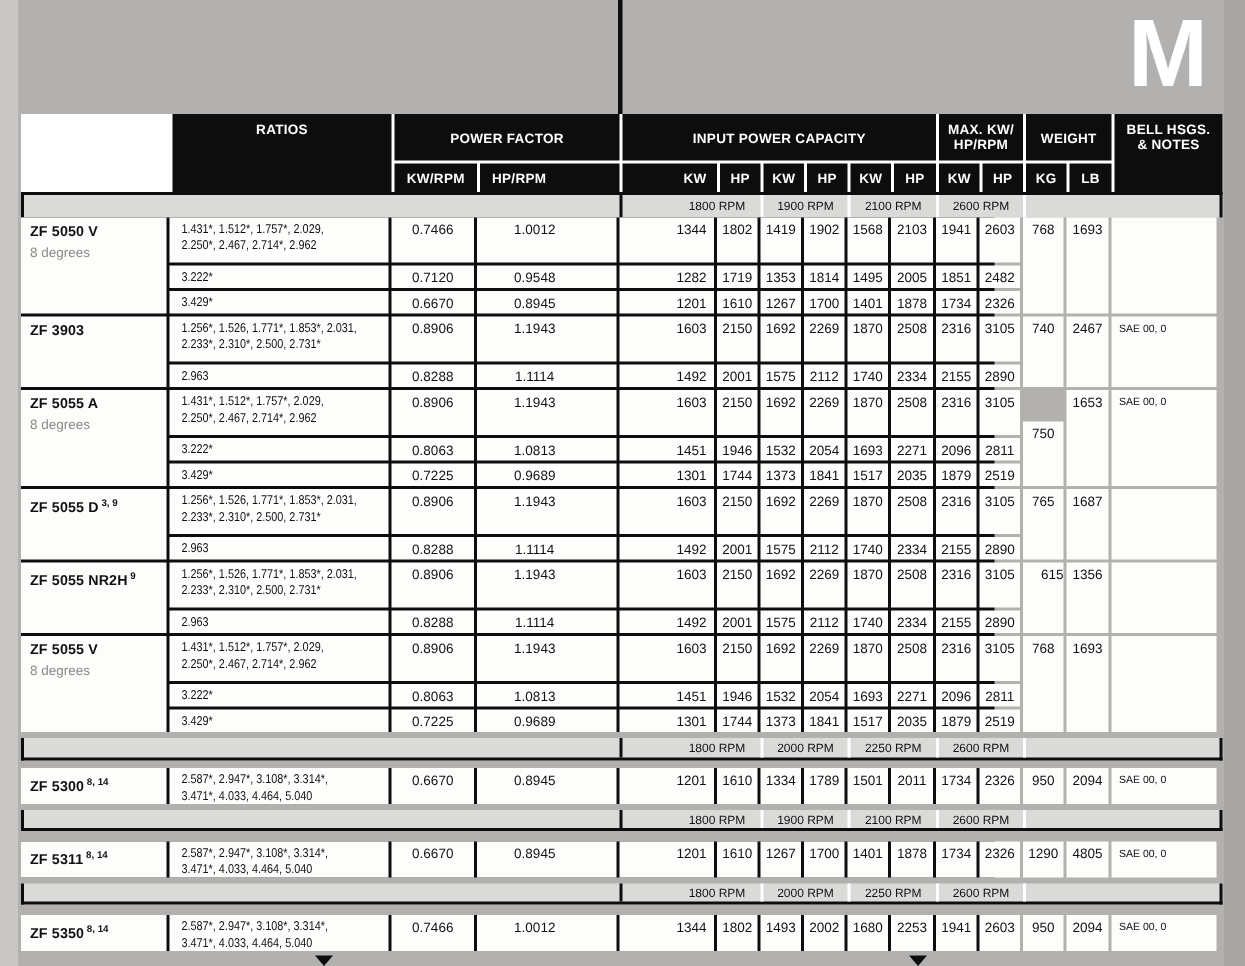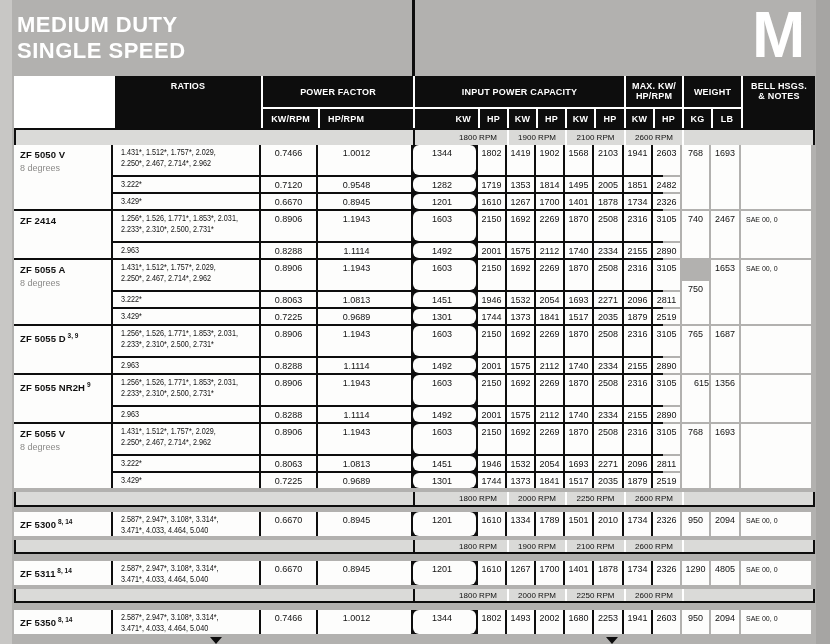--- a/index.html
+++ b/index.html
@@ -44,40 +44,36 @@
   #tbl-zf5350{top:610px;}
   .cell{background:#fdfdfc;overflow:hidden;}
   .product{padding:4px 2px 0 6px;font-size:9.5px;line-height:11px;}
   .pname{font-weight:bold;letter-spacing:.1px;}
   .pref{font-size:6.5px;font-weight:bold;}
   .psub{color:#8b8a88;font-size:9px;margin-top:3px;}
   .ratios{padding:2px 0 0 8px;font-size:8.5px;line-height:10.5px;}
   .rl{transform:scaleX(.85);transform-origin:0 50%;white-space:nowrap;}
   .num{font-size:9px;padding-top:3px;}
   .ctr{text-align:center;}
-  .rt{text-align:center;padding-right:5px;border-radius:6px;}
+  .rt{text-align:right;padding-right:5px;}
   .hpr{text-align:center;padding-right:16px;}
   .note{font-size:7px;padding:5px 0 0 5px;}
 
   .tri{position:absolute;top:637px;width:0;height:0;border-left:6px solid transparent;
        border-right:6px solid transparent;border-top:7px solid #0d0d0d;}
   .tri1{left:210px;} .tri2{left:606px;}
 </style>
 </head>
 <body>
 
 <div class="page">
   <div class="left-strip"></div>
   <div class="right-strip"></div>
   <div class="top-divider"></div>
 
-  <div class="title">
-    <div>MEDIUM DUTY</div>
-    <div>SINGLE SPEED</div>
-  </div>
   <div class="corner-m">M</div>
 
   <div class="header-grid">
     <div class="hcell tc" style="grid-column:2;grid-row:1/3">RATIOS</div>
     <div class="hcell" style="grid-column:3/5;grid-row:1">POWER FACTOR</div>
     <div class="hcell" style="grid-column:3;grid-row:2">KW/RPM</div>
     <div class="hcell hleft" style="grid-column:4;grid-row:2">HP/RPM</div>
     <div class="hcell" style="grid-column:5/11;grid-row:1">INPUT POWER CAPACITY</div>
     <div class="hcell hright" style="grid-column:5;grid-row:2">KW</div>
     <div class="hcell" style="grid-column:6;grid-row:2">HP</div>
@@ -146,21 +142,21 @@
       <div class="cell num ctr">0.6670</div>
       <div class="cell num hpr">0.8945</div>
       <div class="cell num rt">1201</div>
       <div class="cell num ctr">1610</div>
       <div class="cell num ctr">1267</div>
       <div class="cell num ctr">1700</div>
       <div class="cell num ctr">1401</div>
       <div class="cell num ctr">1878</div>
       <div class="cell num ctr">1734</div>
       <div class="cell num ctr">2326</div>
-      <div class="cell product" style="grid-row: span 2;"><span class="pname">ZF 2414</span></div>
+      <div class="cell product" style="grid-row: span 2;"><span class="pname">ZF 3903</span></div>
       <div class="cell ratios">
         <div class="rl">1.256*, 1.526, 1.771*, 1.853*, 2.031,</div>
         <div class="rl">2.233*, 2.310*, 2.500, 2.731*</div>
       </div>
       <div class="cell num ctr">0.8906</div>
       <div class="cell num hpr">1.1943</div>
       <div class="cell num rt">1603</div>
       <div class="cell num ctr">2150</div>
       <div class="cell num ctr">1692</div>
       <div class="cell num ctr">2269</div>
@@ -349,21 +345,21 @@
         <div class="rl">2.587*, 2.947*, 3.108*, 3.314*,</div>
         <div class="rl">3.471*, 4.033, 4.464, 5.040</div>
       </div>
       <div class="cell num ctr">0.6670</div>
       <div class="cell num hpr">0.8945</div>
       <div class="cell num rt">1201</div>
       <div class="cell num ctr">1610</div>
       <div class="cell num ctr">1334</div>
       <div class="cell num ctr">1789</div>
       <div class="cell num ctr">1501</div>
-      <div class="cell num ctr">2010</div>
+      <div class="cell num ctr">2011</div>
       <div class="cell num ctr">1734</div>
       <div class="cell num ctr">2326</div>
       <div class="cell num ctr" style="grid-row: span 1;">950</div>
       <div class="cell num ctr" style="grid-row: span 1;">2094</div>
       <div class="cell note" style="grid-row: span 1;">SAE 00, 0</div>
     </div>
   <div id="band-b" class="band">
       <div class="bseg" style="width: 397px;"></div>
       <div class="bseg" style="width: 94px; border-left: 2px solid rgb(13, 13, 13); padding-left: 34px;">1800 RPM</div>
       <div class="bseg" style="width: 58px; border-left: 2px solid rgb(255, 255, 255);">1900 RPM</div>

